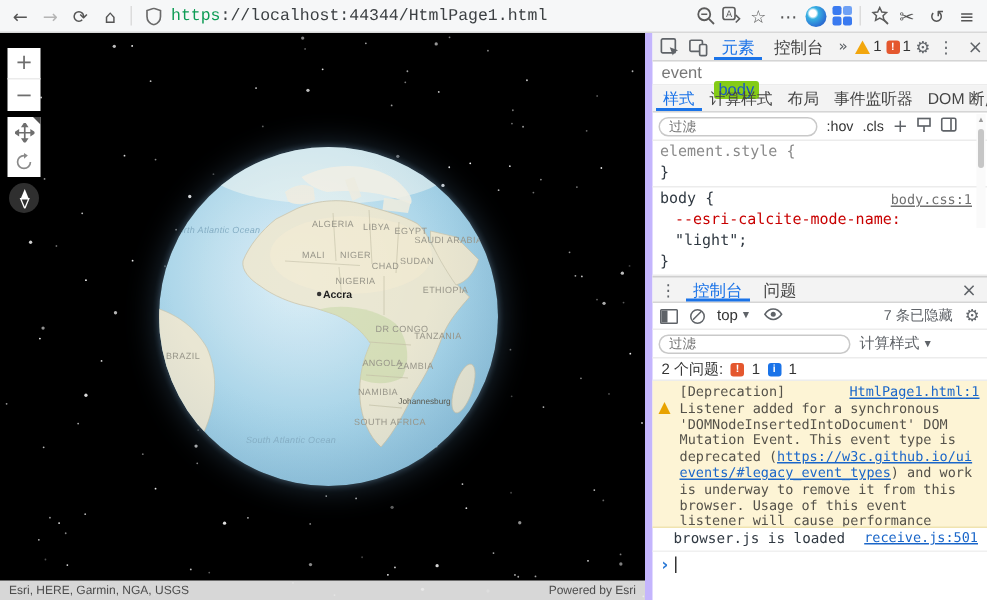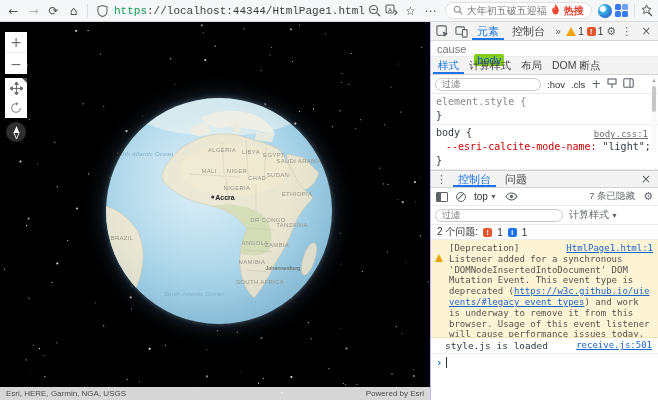--- a/index.html
+++ b/index.html
@@ -25,21 +25,21 @@
     font-family:"DejaVu Sans",sans-serif;font-size:12px;color:#5c5c5c;}
   .grid-ico{width:13px;height:13px;display:grid;grid-template-columns:6px 6px;gap:1px;flex:none;}
   .grid-ico i{background:#3a7af0;border-radius:1.5px;}
   .grid-ico i:nth-child(2){background:#6fa1f5;}
   .logo-ico{width:14px;height:14px;border-radius:50%;flex:none;
     background:radial-gradient(circle at 35% 35%,#fff 0 18%,#37b1e2 30%,#2b6fd4 70%,#1f4fa8 100%);}
 
   
   .main{position:absolute;top:22px;left:0;width:658px;height:378px;display:flex;}
   .map-area{width:430px;height:378px;position:relative;background:#000;overflow:hidden;flex:none;}
-  .devtools{width:228px;height:378px;border-left:1px solid #c4b5fd;background:#fff;position:relative;flex:none;}
+  .devtools{width:228px;height:378px;border-left:5px solid #c4b5fd;background:#fff;position:relative;flex:none;}
 
   
   #stars{position:absolute;inset:0;}
   #globe{position:absolute;left:106px;top:76px;width:226px;height:226px;border-radius:50%;overflow:hidden;
     background:radial-gradient(circle at 42% 38%, #d9edf6 0%, #bedfee 30%, #a4d2e7 55%, #8cc0da 78%, #74a9c7 94%, #6699ba 100%);
     box-shadow:0 0 22px rgba(120,175,225,.30),0 0 5px rgba(160,205,240,.35);}
   #globe svg{position:absolute;inset:0;}
   .rim{position:absolute;inset:0;border-radius:50%;
     background:radial-gradient(circle at 42% 38%, rgba(255,255,255,.10) 0%, rgba(255,255,255,0) 45%, rgba(70,110,150,.10) 78%, rgba(40,75,115,.30) 97%);}
   #globe-labels{position:absolute;inset:0;}
@@ -169,35 +169,20 @@
   </span>
   <span class="mini-ico">
     <svg width="13" height="13" viewBox="0 0 13 13">
         <rect x="1" y="1" width="8" height="8" rx="1.5" fill="none" stroke="#5c5c5c" stroke-width="1.1"></rect>
         <text x="5" y="7.6" font-size="6" text-anchor="middle" fill="#5c5c5c" font-family="DejaVu Sans">A</text>
         <path d="M9.5 6 L12 8.5 L9.5 11" fill="none" stroke="#5c5c5c" stroke-width="1.1"></path>
       </svg>
   </span>
   <span class="tb-btn">☆</span>
   <span class="tb-btn">⋯</span>
-  <div class="search-pill">
-    <span>
-      <svg width="10" height="10" viewBox="0 0 12 12">
-          <circle cx="5" cy="5" r="3.6" fill="none" stroke="#909090" stroke-width="1.3"></circle>
-          <line x1="7.8" y1="7.8" x2="11" y2="11" stroke="#909090" stroke-width="1.3"></line>
-        </svg>
-    </span>
-    <span class="stext">大年初五破五迎福</span>
-    <span>
-      <svg width="9" height="11" viewBox="0 0 9 11">
-          <path d="M4.5 0 C5.5 2 7.8 3.5 7.8 6.3 C7.8 8.8 6.3 10.5 4.5 10.5 C2.7 10.5 1.2 8.8 1.2 6.3 C1.2 4.8 2 3.6 2.6 2.9 C2.7 4 3.2 4.6 3.8 4.8 C3.4 3.2 4 1.2 4.5 0 Z" fill="#f0482e"></path>
-        </svg>
-    </span>
-    <span class="hot">热搜</span>
-  </div>
   <span class="mini-ico">
       <span class="logo-ico"></span>
     </span>
   <span class="mini-ico">
     <span class="grid-ico">
         <i></i>
         <i></i>
         <i></i>
         <i></i>
       </span>
@@ -494,28 +479,29 @@
       <span class="issue-badge">
         <span class="sq">!</span>
         <span>1</span>
       </span>
       <span class="gear dt-x">⚙</span>
       <span class="vdots">⋮</span>
       <span class="xbtn">×</span>
     </div>
 
     <div class="dtrow dt-crumbs">
-      <span>cause</span>
+      <span>event</span>
       <span class="crumb-sel">body</span>
     </div>
 
     <div class="dtrow dt-subtabs" id="styles-tabs">
         <span class="dt-subtab active">样式</span>
         <span class="dt-subtab">计算样式</span>
         <span class="dt-subtab">布局</span>
+        <span class="dt-subtab">事件监听器</span>
         <span class="dt-subtab">DOM 断点</span>
       </div>
 
     <div class="dtrow dt-filterrow">
       <input class="dt-filter" placeholder="过滤" style="">
       <span class="tok">:hov</span>
       <span class="tok">.cls</span>
       <span class="plus">+</span>
       <span>
         <svg width="10" height="10" viewBox="0 0 10 10">
@@ -589,21 +575,21 @@
     </div>
 
     <div class="warnblock">
       <span class="wicon"><span class="wtri"></span></span>
       <span class="msg-src">HtmlPage1.html:1</span>
       <span>[Deprecation] Listener added for a synchronous 'DOMNodeInsertedIntoDocument' DOM Mutation Event. This event type is deprecated (</span><span class="wlink">https://w3c.github.io/uievents/#legacy_event_types</span><span>) and work is underway to remove it from this browser. Usage of this event listener will cause performance issues today, and represents a risk of future incompatibility. Consider using MutationObserver instead.</span>
     </div>
 
     <div class="logrow">
       <span class="msg-src">receive.js:501</span>
-      <span>style.js is loaded</span>
+      <span>browser.js is loaded</span>
     </div>
 
     <div class="promptrow">
       <span class="chev">›</span>
       <span class="tcursor"></span>
     </div>
 
   </div>
 </div>
 

